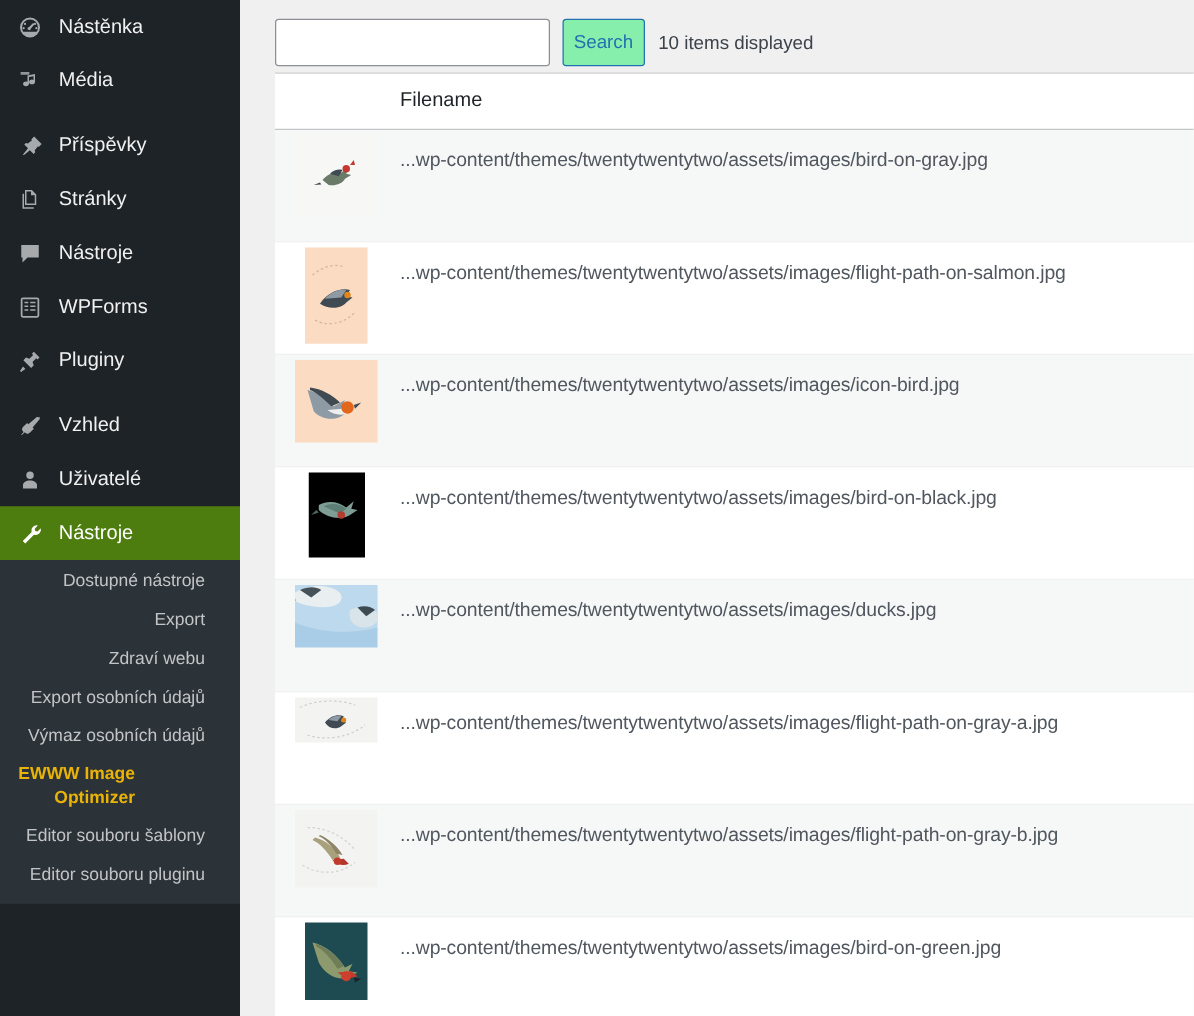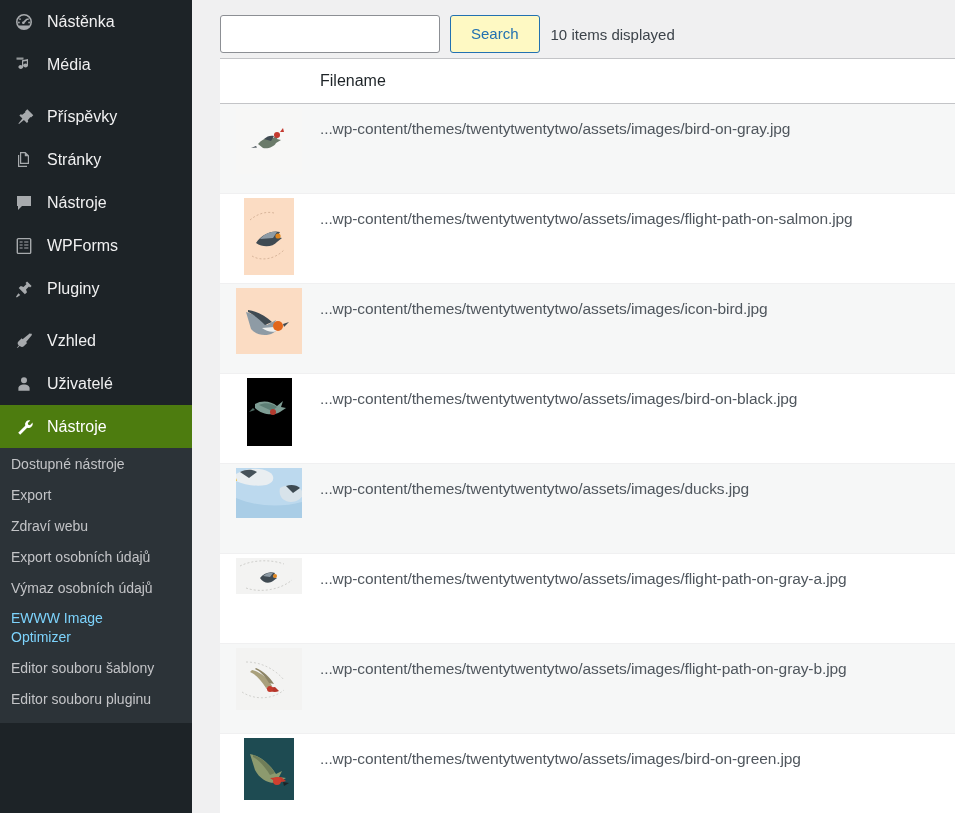--- a/index.html
+++ b/index.html
@@ -37,30 +37,30 @@
   .menu-item .ico svg { display: block; }
   .menu-item .lbl { line-height: 1; white-space: nowrap; }
   .menu-item.sep-top { margin-top: 9px; }
 
   .menu-item.current {
     background: #4d7c0f;
     color: #fff;
     font-weight: 400;
   }
 
-  .submenu { background: #2c3338; padding: 1px 0 8px 0; }
+  .submenu { background: #2c3338; padding: 1px 16px 8px 0; text-align: right; }
   .submenu-item {
     display: block;
     padding: 6px 12px 6px 11px;
     font-size: 14px;
     color: #c3c4c7;
     line-height: 1.35;
     cursor: pointer;
   }
-  .submenu-item.current { color: #7dd3fc; font-weight: normal; }
+  .submenu-item.current { color: #eab308; font-weight: bold; }
 
   
   .content {
     flex: 1 1 auto;
     height: 813px;
     background: #f0f0f1;
     position: relative;
     overflow: hidden;
   }
 
@@ -77,22 +77,22 @@
     background: #fff;
     font-size: 14px;
     padding: 0 8px;
     color: #2c3338;
     font-family: "Liberation Sans", sans-serif;
     outline: none;
   }
   .search-btn {
     margin-left: 10px;
     height: 38px;
-    padding: 0 20px;
-    background: #fef9c3;
+    padding: 0 8px;
+    background: #86efac;
     border: 1px solid #2271b1;
     border-radius: 3px;
     color: #2271b1;
     font-size: 15px;
     font-family: "Liberation Sans", sans-serif;
     cursor: pointer;
     line-height: 36px;
   }
   .count-text {
     margin-left: 11px;

